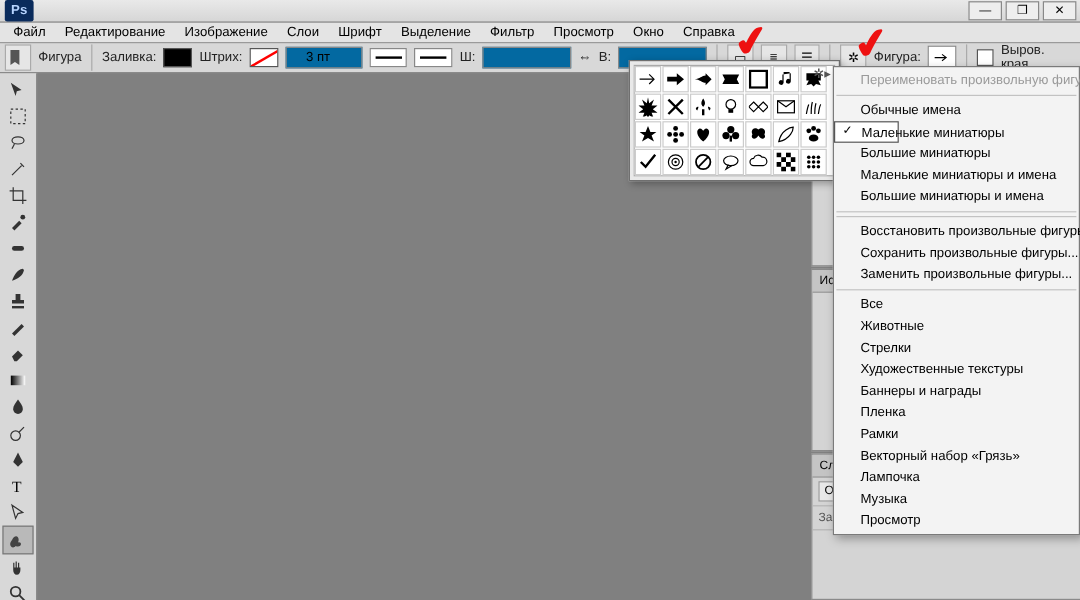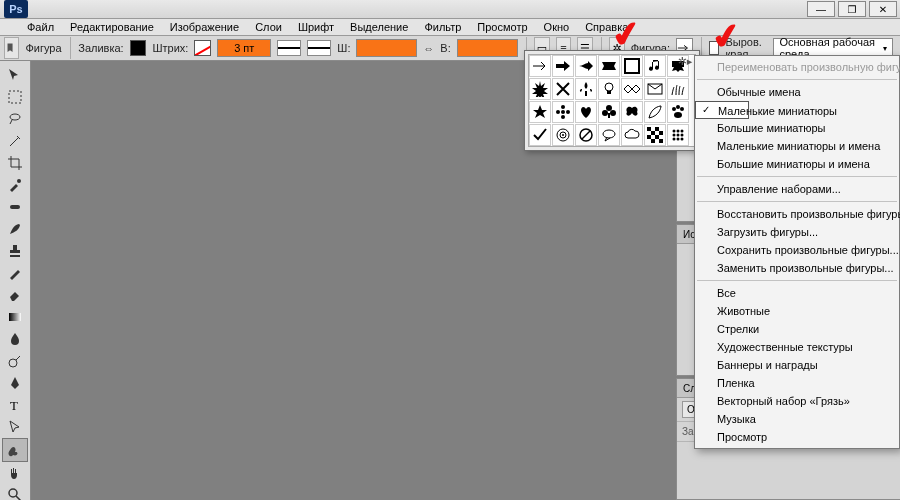--- a/index.html
+++ b/index.html
@@ -1,29 +1,29 @@
 <!DOCTYPE html>
 <html><head>
 <meta charset="utf-8">
 <style>
 html,body{margin:0;padding:0;width:900px;height:500px;background:#808080;font-family:Tahoma,Arial,sans-serif;font-size:11px;overflow:hidden;color:#000}
 .win{display:flex;flex-direction:column;height:100%}
 .titlebar{height:20px;background:linear-gradient(#e9e9e9,#d6d6d6);border-bottom:1px solid #999;display:flex;align-items:center}
 .ps-badge{width:24px;height:18px;background:#0a2b5c;color:#b7d4ff;font-weight:bold;font-size:11px;display:flex;align-items:center;justify-content:center;margin:0 4px;border-radius:2px}
 .titlebar .spacer{flex:1}
 .winbtn{width:26px;height:14px;border:1px solid #888;background:#eee;margin-right:3px;display:flex;align-items:center;justify-content:center;font-size:10px;cursor:pointer}
-.menubar{height:20px;background:#e4e4e4;border-bottom:1px solid #9a9a9a;display:flex;align-items:center;padding-left:20px;gap:2px}
+.menubar{height:20px;background:#e4e4e4;border-bottom:1px solid #9a9a9a;display:flex;align-items:center;padding-left:4px;gap:2px}
 .menubar span{padding:2px 7px;cursor:pointer}
 .optbar{height:28px;background:#d8d8d8;border-bottom:1px solid #8a8a8a;display:flex;align-items:center;padding:0 4px;gap:6px;position:relative}
 .lbl{color:#222}
 .swatch{width:22px;height:14px;border:1px solid #555;display:inline-block}
 .sw-black{background:#000}
 .sw-none{background:#fff;position:relative;overflow:hidden}
 .sw-none:after{content:"";position:absolute;left:-2px;top:6px;width:30px;height:2px;background:red;transform:rotate(-30deg)}
-.num{width:30px;height:16px;background:#f97316;border:1px solid #888;padding:0 16px;display:flex;align-items:center}
+.num{width:30px;height:16px;background:#0369a1;border:1px solid #888;padding:0 16px;display:flex;align-items:center}
 .dash{width:30px;height:14px;border:1px solid #888;background:#fff;display:flex;align-items:center;justify-content:center}
 .dash span{width:22px;height:2px;background:#000}
 .iconbtn{width:20px;height:20px;border:1px solid #aaa;background:#e6e6e6;display:flex;align-items:center;justify-content:center;cursor:pointer}
 .shape-dd{width:22px;height:18px;border:1px solid #888;background:#fff;display:flex;align-items:center;justify-content:center;cursor:pointer}
 .shape-dd svg{width:14px;height:10px}
 .chk{width:12px;height:12px;border:1px solid #555;background:#fff}
 .sep{width:1px;height:22px;background:#aaa;margin:0 2px}
 .workspace-dd{width:160px;height:18px;border:1px solid #888;background:#fff;display:flex;align-items:center;padding:0 5px;margin-left:auto;margin-right:3px;cursor:pointer}
 .workspace-dd .tri{margin-left:auto;font-size:8px}
 .body{flex:1;position:relative;display:flex}
@@ -113,24 +113,20 @@
     <div class="iconbtn">✲</div>
     <span class="lbl">Фигура:</span>
     <div class="shape-dd">
         <svg viewBox="0 0 16 10">
           <path d="M1 5h10M8 2l4 3-4 3" stroke="#000" fill="none"></path>
         </svg>
       </div>
     <div class="sep"></div>
     <span class="chk"></span>
     <span class="lbl">Выров. края</span>
-    <div class="workspace-dd">
-        <span>Основная рабочая среда</span>
-        <span class="tri">▾</span>
-      </div>
   </div>
 
   <div class="body">
     <div class="toolbox">
       <div class="tool">
           <svg viewBox="0 0 16 16">
             <path d="M2 2l4 11 1-4 4-1z" fill="#333"></path>
           </svg>
         </div>
       <div class="tool">
@@ -445,32 +441,32 @@
 
 <div class="ctx">
   <div class="it dis">Переименовать произвольную фигуру...</div>
   <div class="sepln"></div>
   <div class="it">Обычные имена</div>
   <div class="it chk">Маленькие миниатюры</div>
   <div class="it">Большие миниатюры</div>
   <div class="it">Маленькие миниатюры и имена</div>
   <div class="it">Большие миниатюры и имена</div>
   <div class="sepln"></div>
-  <div class="it">Управление наборами...</div>
   <div class="sepln"></div>
   <div class="it">Восстановить произвольные фигуры...</div>
-  <div class="it">Загрузить фигуры...</div>
   <div class="it">Сохранить произвольные фигуры...</div>
   <div class="it">Заменить произвольные фигуры...</div>
   <div class="sepln"></div>
   <div class="it">Все</div>
     <div class="it">Животные</div>
     <div class="it">Стрелки</div>
     <div class="it">Художественные текстуры</div>
     <div class="it">Баннеры и награды</div>
     <div class="it">Пленка</div>
+    <div class="it">Рамки</div>
     <div class="it">Векторный набор «Грязь»</div>
+    <div class="it">Лампочка</div>
     <div class="it">Музыка</div>
     <div class="it">Просмотр</div>
 </div>
 
 <div class="ann1">✔</div>
 <div class="ann2">✔</div>
 
 </body></html>

